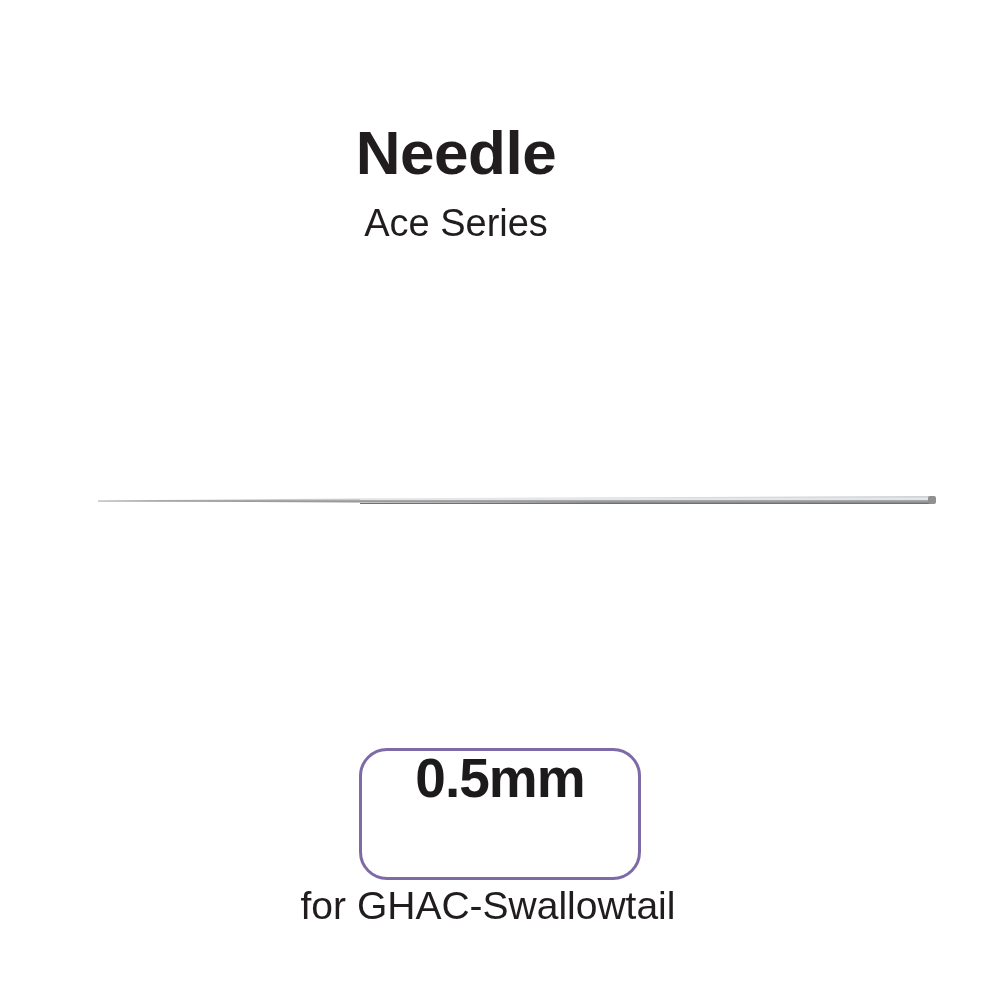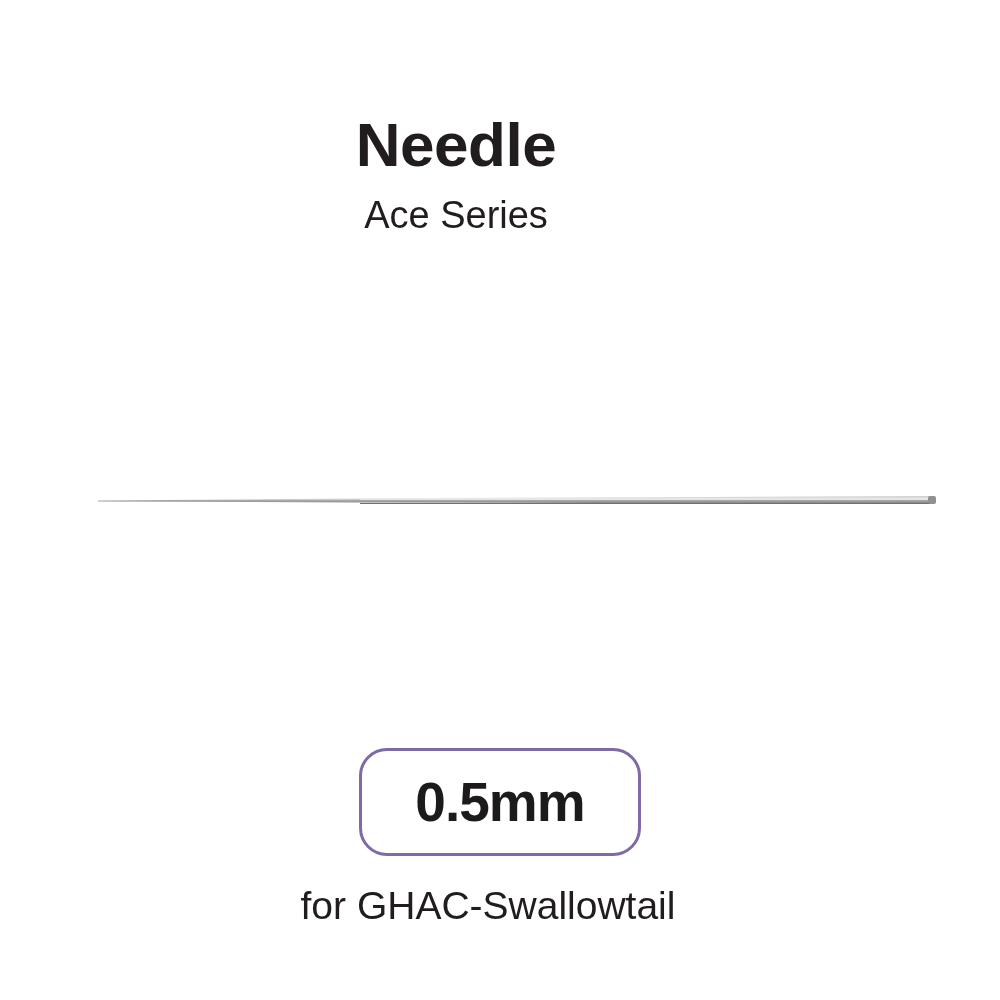--- a/index.html
+++ b/index.html
@@ -17,21 +17,21 @@
   .page {
     position: relative;
     width: 1000px;
     height: 1000px;
     box-sizing: border-box;
   }
 
   
   .title-block {
     position: absolute;
-    top: 112px;
+    top: 120px;
     left: 0;
     width: 912px;
     text-align: center;
   }
   .product-title {
     font-size: 62px;
     font-weight: 700;
     letter-spacing: -0.5px;
     line-height: 1.05;
     color: #211d1e;
@@ -62,25 +62,24 @@
     position: absolute;
     top: 748px;
     left: 0;
     width: 1000px;
     display: flex;
     justify-content: center;
   }
   .size-badge {
     box-sizing: border-box;
     width: 282px;
-    height: 108px;
+    height: 132px;
     border: 3px solid #7d6aa6;
     border-radius: 28px;
     display: flex;
-    align-items: center;
     justify-content: center;
     background: #ffffff;
   }
   .size-badge span {
     font-size: 55px;
     font-weight: 700;
     letter-spacing: -1px;
     color: #1d1a1b;
     line-height: 1;
   }

